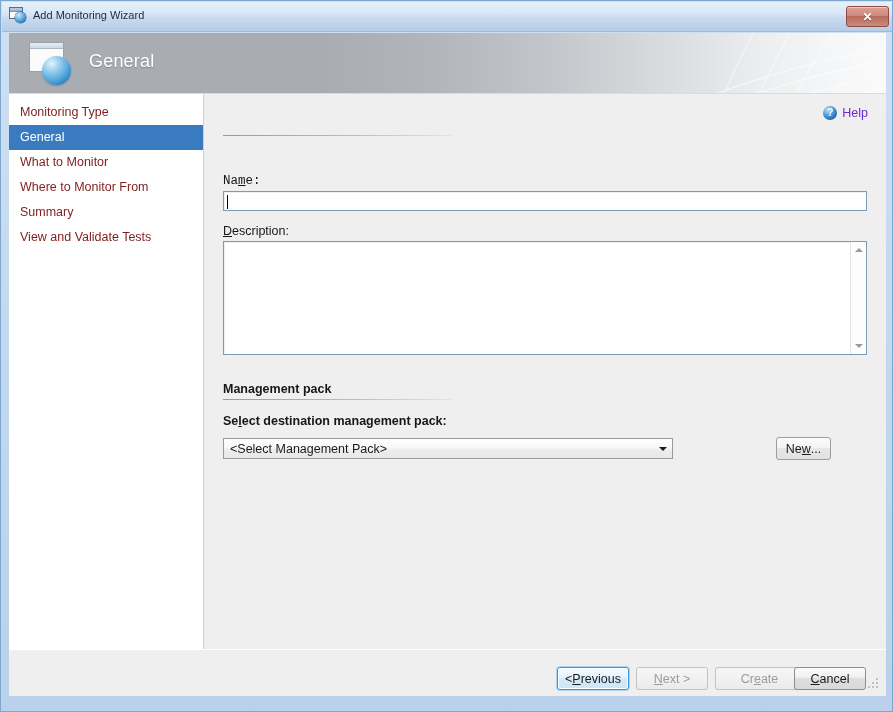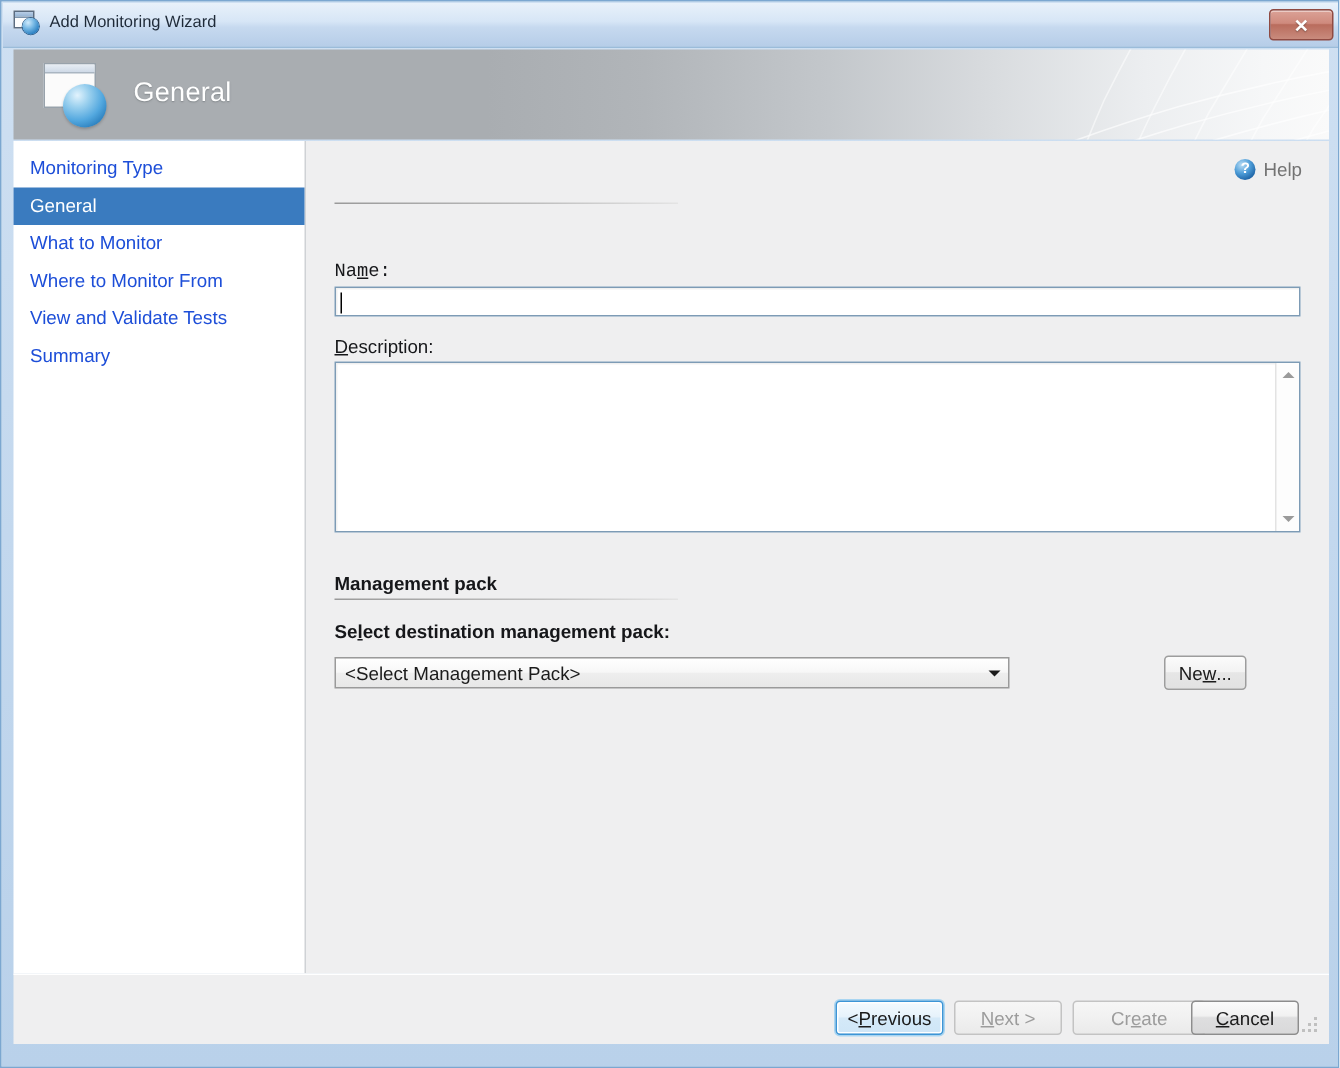--- a/index.html
+++ b/index.html
@@ -156,21 +156,21 @@
     height: 555px;
     background: #ffffff;
     border-right: 1px solid #cfd2d5;
     box-sizing: border-box;
   }
   .nav-item {
     height: 25px;
     line-height: 25px;
     padding-left: 11px;
     font-size: 12.5px;
-    color: #1d4ed8;
+    color: #7f1d1d;
     cursor: pointer;
     white-space: nowrap;
     box-sizing: border-box;
   }
   .nav-item.selected {
     background: #3a7bbf;
     color: #ffffff;
   }
   .nav-item:first-child { margin-top: 6px; }
 
@@ -196,21 +196,21 @@
     border-radius: 50%;
     background: radial-gradient(circle at 35% 28%, #b9ddf5 0%, #4e9dd8 42%, #1d63a5 78%, #174e84 100%);
     color: #ffffff;
     font-size: 10px;
     font-weight: bold;
     display: flex; align-items: center; justify-content: center;
     line-height: 1;
   }
   #help-text {
     font-size: 12.5px;
-    color: #737373;
+    color: #6d28d9;
   }
 
   .section-head {
     position: absolute;
     font-size: 12.5px;
     font-weight: bold;
     color: #16171a;
     padding-bottom: 4px;
   }
   .section-head .rule {
@@ -411,24 +411,24 @@
     <div class="nav-item selected">
       <span>General</span>
     </div>
     <div class="nav-item">
       <span>What to Monitor</span>
     </div>
     <div class="nav-item">
       <span>Where to Monitor From</span>
     </div>
     <div class="nav-item">
+      <span>Summary</span>
+    </div>
+    <div class="nav-item">
       <span>View and Validate Tests</span>
-    </div>
-    <div class="nav-item">
-      <span>Summary</span>
     </div>
   </div>
 
   <div id="content">
 
     <div id="help-link">
       <span id="help-icon">?</span>
       <span id="help-text">Help</span>
     </div>
 

